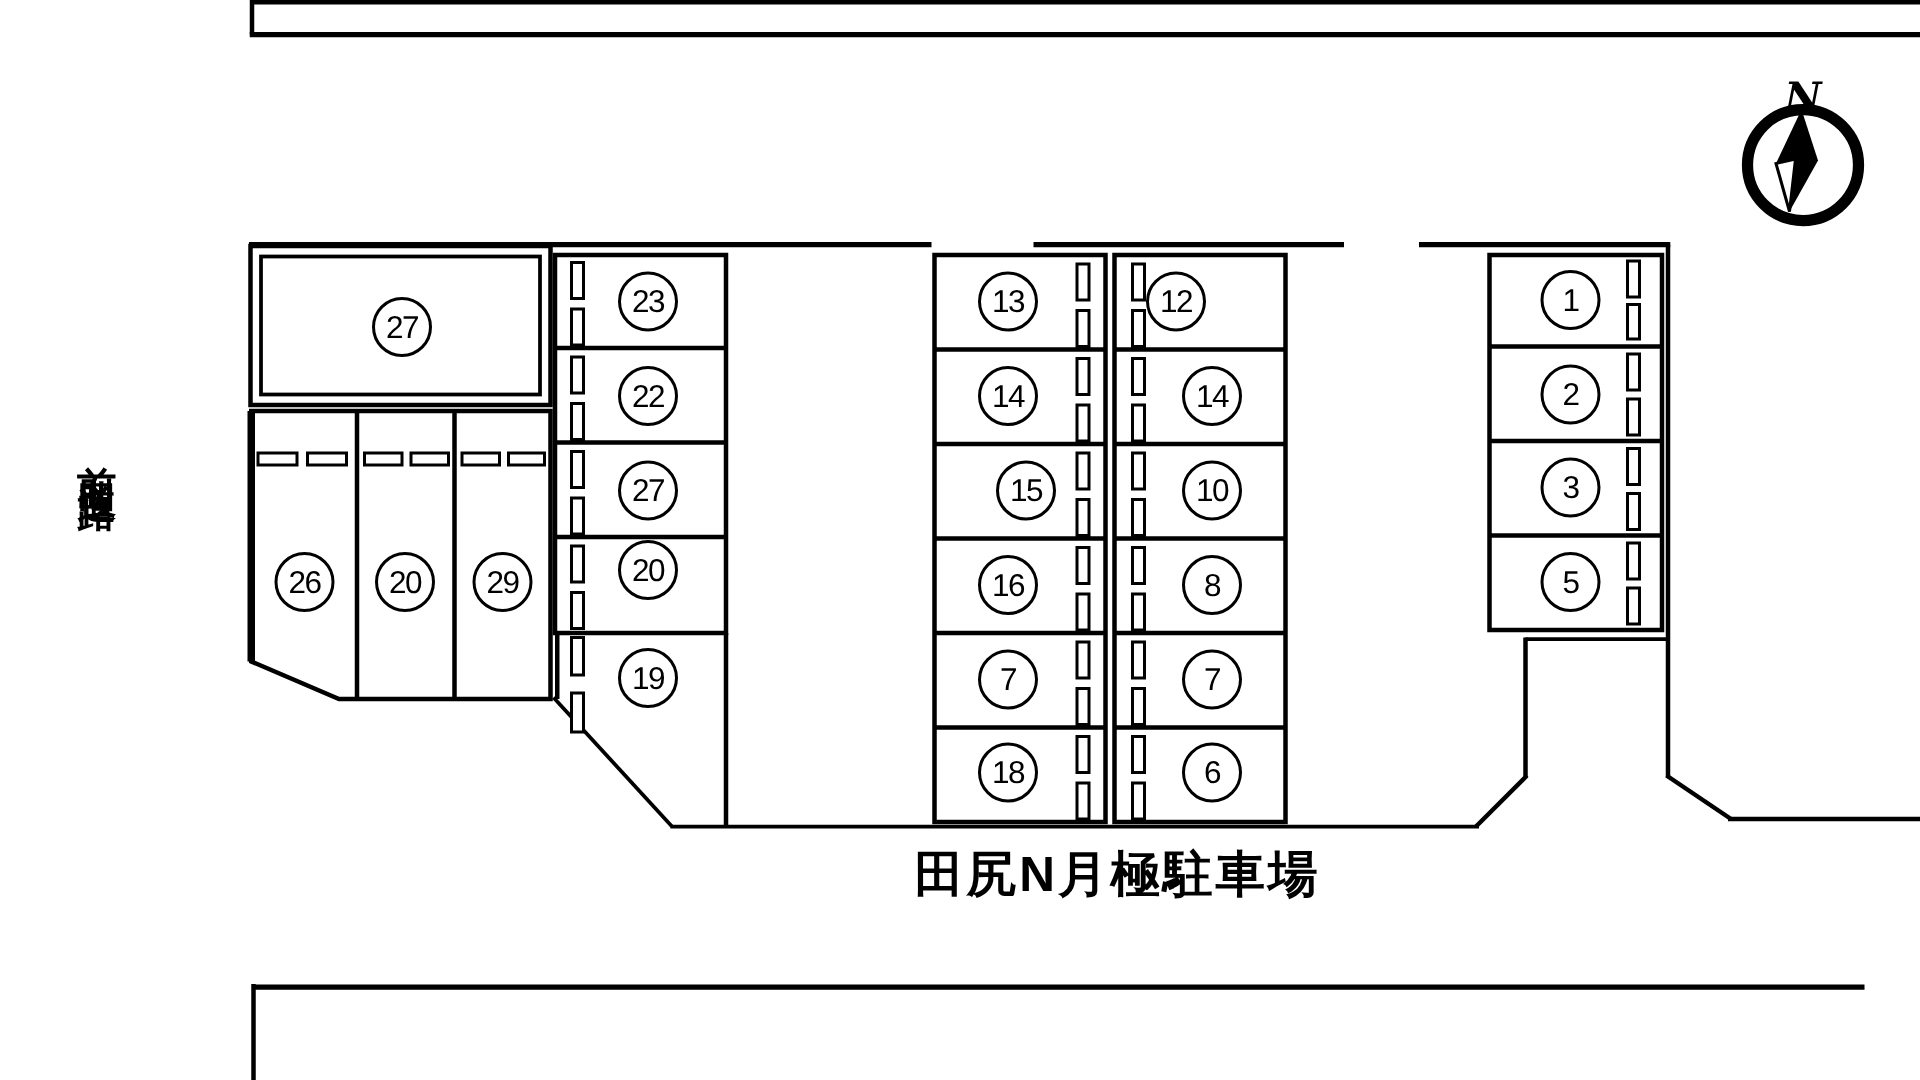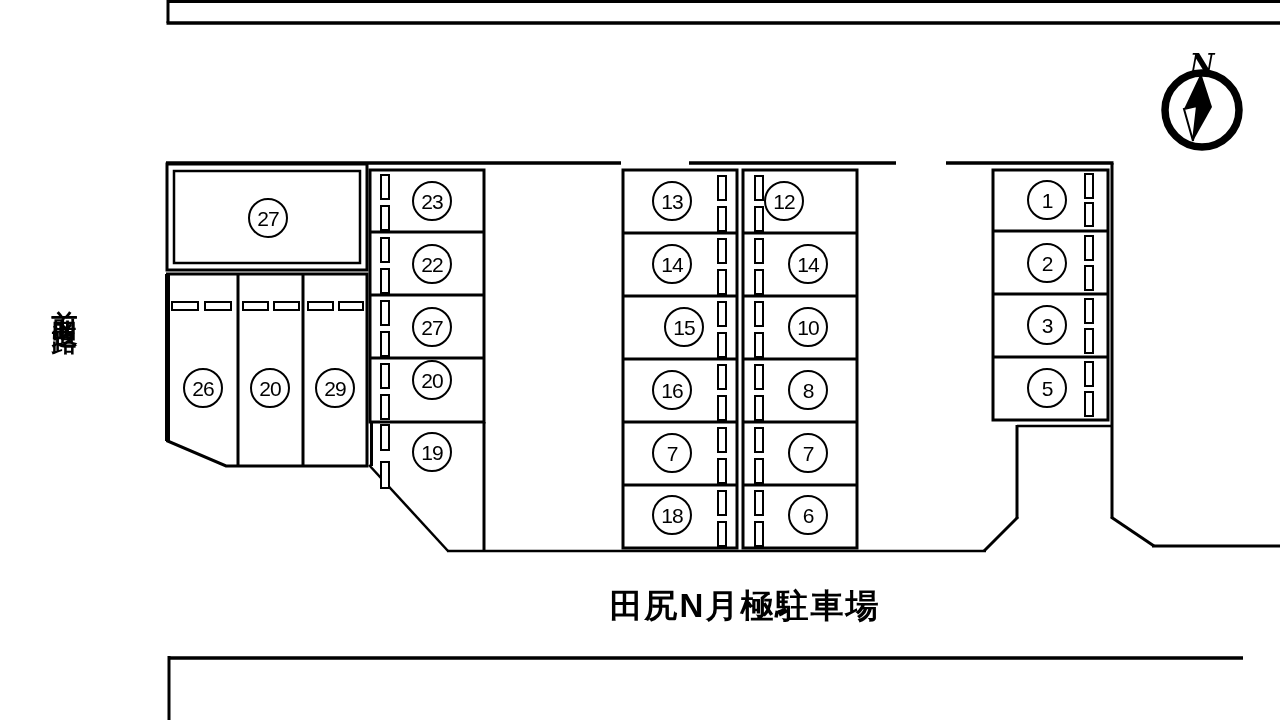--- a/index.html
+++ b/index.html
@@ -9,21 +9,21 @@
   }
   #linework{position:absolute;left:0;top:0;width:1280px;height:720px;}
   .num{
     position:absolute;width:36px;height:36px;border:2px solid #000;border-radius:50%;
     display:flex;align-items:center;justify-content:center;
     font-size:21px;line-height:1;transform:translate(-50%,-50%);
     background:transparent;letter-spacing:-1px;
   }
   #lot-title{
     position:absolute;left:500px;top:561px;width:490px;text-align:center;
-    font-size:33px;font-weight:bold;letter-spacing:2px;white-space:nowrap;margin-top:23px;
+    font-size:33px;font-weight:bold;letter-spacing:2px;white-space:nowrap;
   }
   #front-road{
     position:absolute;left:52px;top:290px;
     writing-mode:vertical-rl;text-orientation:upright;
     font-size:26px;font-weight:bold;letter-spacing:6px;line-height:1;
   }
   #compass-n{
     font-family:"DejaVu Serif", serif;font-style:italic;font-weight:bold;font-size:27px;
   }
 </style>

